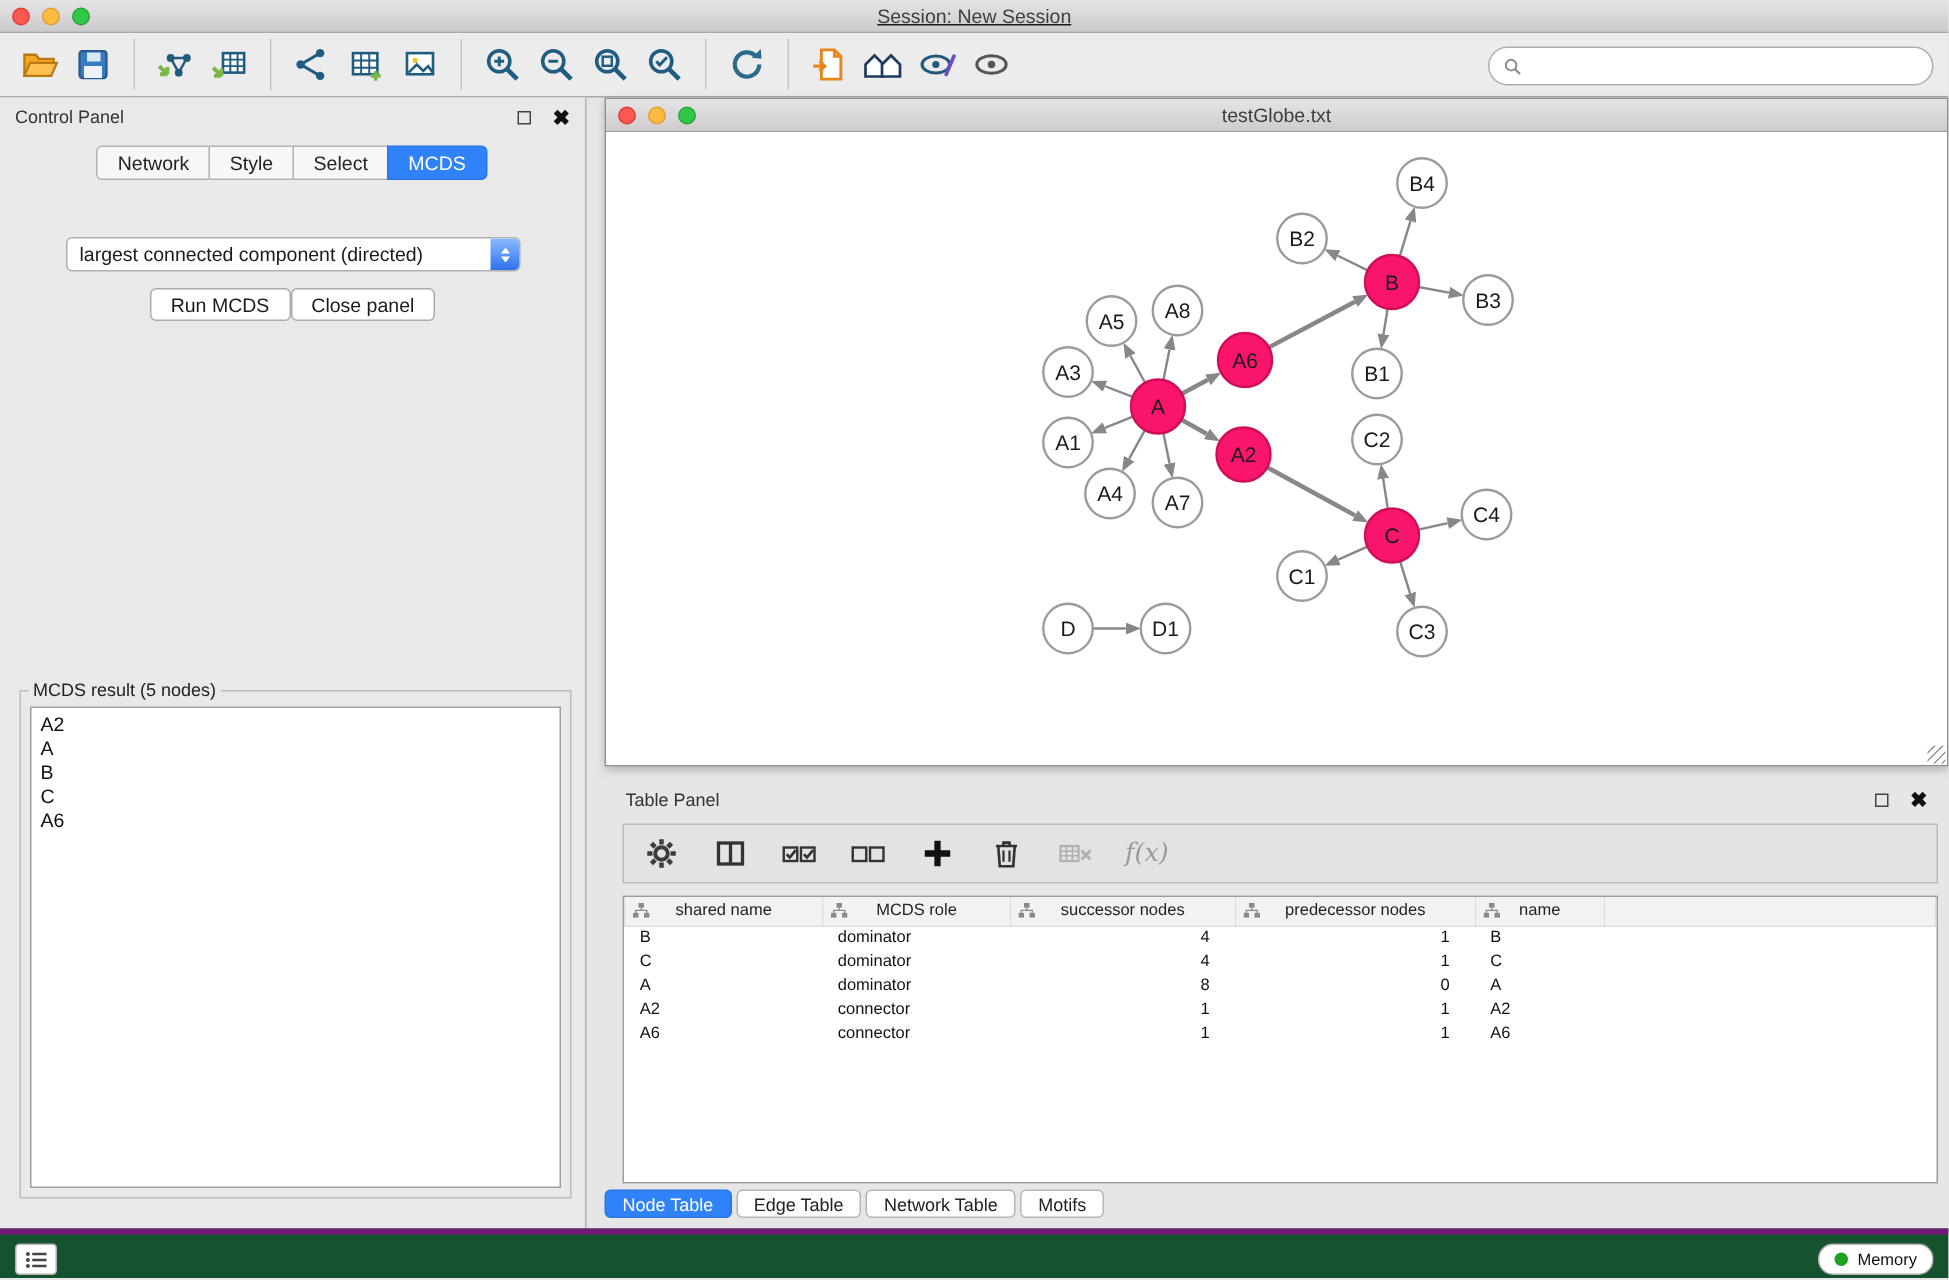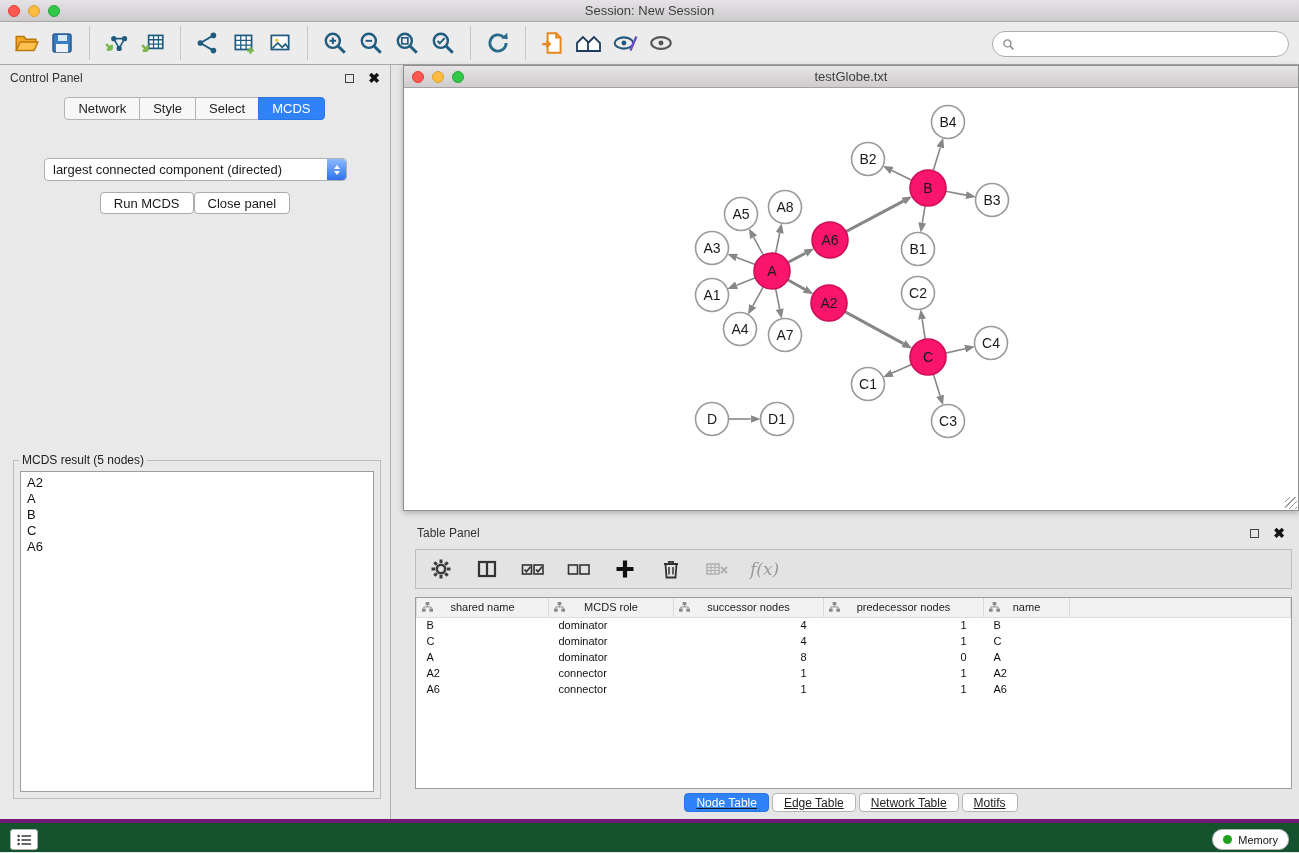--- a/index.html
+++ b/index.html
@@ -1,20 +1,20 @@
 <!DOCTYPE html>
 <html><head>
 <meta charset="utf-8">
 <style>
   *{margin:0;padding:0;box-sizing:border-box;}
   html,body{width:1299px;height:853px;}
   body{font-family:"Liberation Sans",sans-serif;background:#e6e6e6;overflow:hidden;position:relative;color:#1a1a1a;}
 
   
-  .titlebar{height:22px;background:linear-gradient(#e5e3e5,#cdcacd);border-bottom:1px solid #a9a6a9;position:relative;display:flex;align-items:center;justify-content:center;}
+  .titlebar{height:22px;background:linear-gradient(#e5e3e5,#cdcacd);border-bottom:1px solid #a9a6a9;position:relative;display:flex;align-items:center;justify-content:center;text-decoration:underline;}
   .traffic{position:absolute;left:8px;top:5px;display:flex;gap:8px;}
   .tl{width:12px;height:12px;border-radius:50%;display:inline-block;}
   .tl.red{background:#fc5753;border:1px solid #df3e38;}
   .tl.yellow{background:#fdbc40;border:1px solid #de9f34;}
   .tl.green{background:#33c748;border:1px solid #27a53a;}
   .titlebar .title{font-size:13px;color:#3e3e3e;}
 
   
   .toolbar{height:43px;background:#ececec;border-bottom:1px solid #a8a8a8;display:flex;align-items:center;padding:0 8px;position:relative;}
   .tbtn{width:36px;height:36px;display:flex;align-items:center;justify-content:center;}
@@ -65,21 +65,21 @@
   .tp-toolbar{position:absolute;left:12px;right:7px;top:28px;height:40px;background:#e3e3e3;border:1px solid #bdbdbd;display:flex;align-items:center;padding:0 12px;gap:20px;}
   .tp-icon{display:flex;align-items:center;justify-content:center;width:26px;height:26px;}
   .fx-label{font-family:"DejaVu Serif",serif;font-style:italic;font-size:17px;color:#9a9a9a;}
   .tp-table-wrap{position:absolute;left:12px;right:7px;top:76px;height:192px;background:#fff;border:1px solid #9c9c9c;overflow:hidden;}
   table.node-table{border-collapse:collapse;width:100%;font-size:11px;table-layout:fixed;}
   .node-table th{background:#f2f2f2;border:1px solid #dcdcdc;border-top:none;height:19px;font-weight:normal;position:relative;color:#222;}
   .node-table th .th-label{display:block;text-align:center;}
   .node-table th svg.type-icon{position:absolute;left:5px;top:4px;}
   .node-table td{height:16px;padding:0 10px;color:#111;overflow:hidden;white-space:nowrap;}
   .node-table td.r{text-align:right;padding-right:17px;}
-  .tp-tabs{position:absolute;left:0;right:0;top:272px;display:flex;justify-content:center;gap:3px;text-decoration:underline;}
+  .tp-tabs{position:absolute;left:0;right:0;top:272px;display:flex;justify-content:flex-start;gap:3px;}
   .tp-tab{font-size:12px;padding:2px 11px;border-radius:4px;background:#fff;border:1px solid #b5b5b5;color:#222;height:19px;}
   .tp-tab.active{background:#2f82f7;color:#fff;border-color:#2a76e4;}
 
   
   .statusbar{height:33px;background:#14532d;border-top:4px solid #701a75;position:relative;}
   .list-btn{position:absolute;left:10px;top:6px;width:28px;height:21px;border:1px solid #b2b2b2;border-radius:3px;background:#fff;display:flex;align-items:center;justify-content:center;}
   .memory-btn{position:absolute;right:10px;top:6px;height:21px;padding:0 10px;border:1px solid #b2b2b2;border-radius:10px;background:#fff;display:flex;align-items:center;gap:6px;font-size:11px;color:#111;}
   .memory-dot{width:9px;height:9px;border-radius:50%;background:#1fa01f;}
 </style>
 </head>

